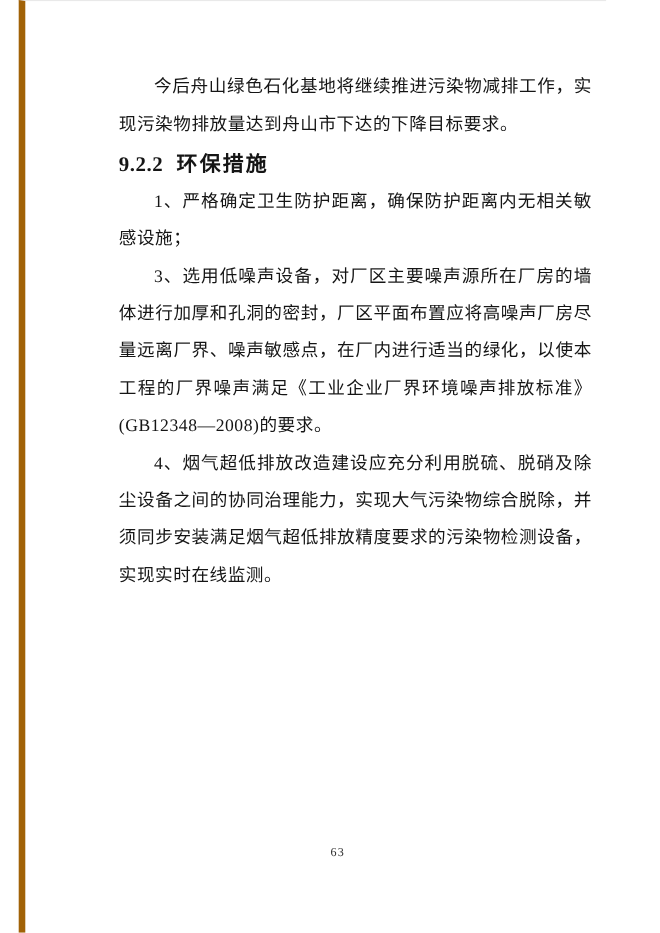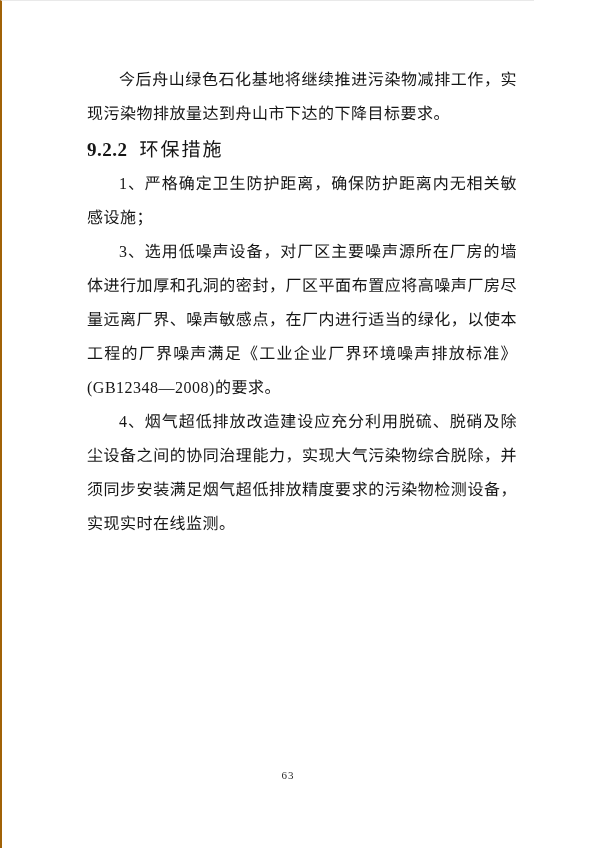--- a/index.html
+++ b/index.html
@@ -9,22 +9,23 @@
     font-family: "Liberation Serif", "DejaVu Serif", serif;
   }
   .page {
     position: relative;
     width: 534px;
     height: 848px;
     background: #ffffff;
     box-sizing: border-box;
     overflow: hidden;
     color: #151515;
-    border-left: 2px solid #a16207;
+    border-left: 6px solid #a16207;
     border-top: 1px solid #e9e9e9;
+    margin-left: 17px;
   }
   .content {
     position: absolute;
     left: 85px;
     top: 62px;
     width: 430px;
   }
   .para {
     margin: 0;
     font-size: 16px;
@@ -41,21 +42,21 @@
     line-height: 33px;
     text-align: left;
     white-space: nowrap;
   }
   .heading .num {
     font-weight: 700;
     letter-spacing: 0.5px;
     margin-right: 12px;
   }
   .heading .title {
-    font-weight: 400;
+    font-weight: 700;
     letter-spacing: 2px;
   }
   .footer {
     position: absolute;
     left: 0;
     right: 0;
     top: 768px;
     text-align: center;
     font-size: 11px;
     color: #2a2a2a;

